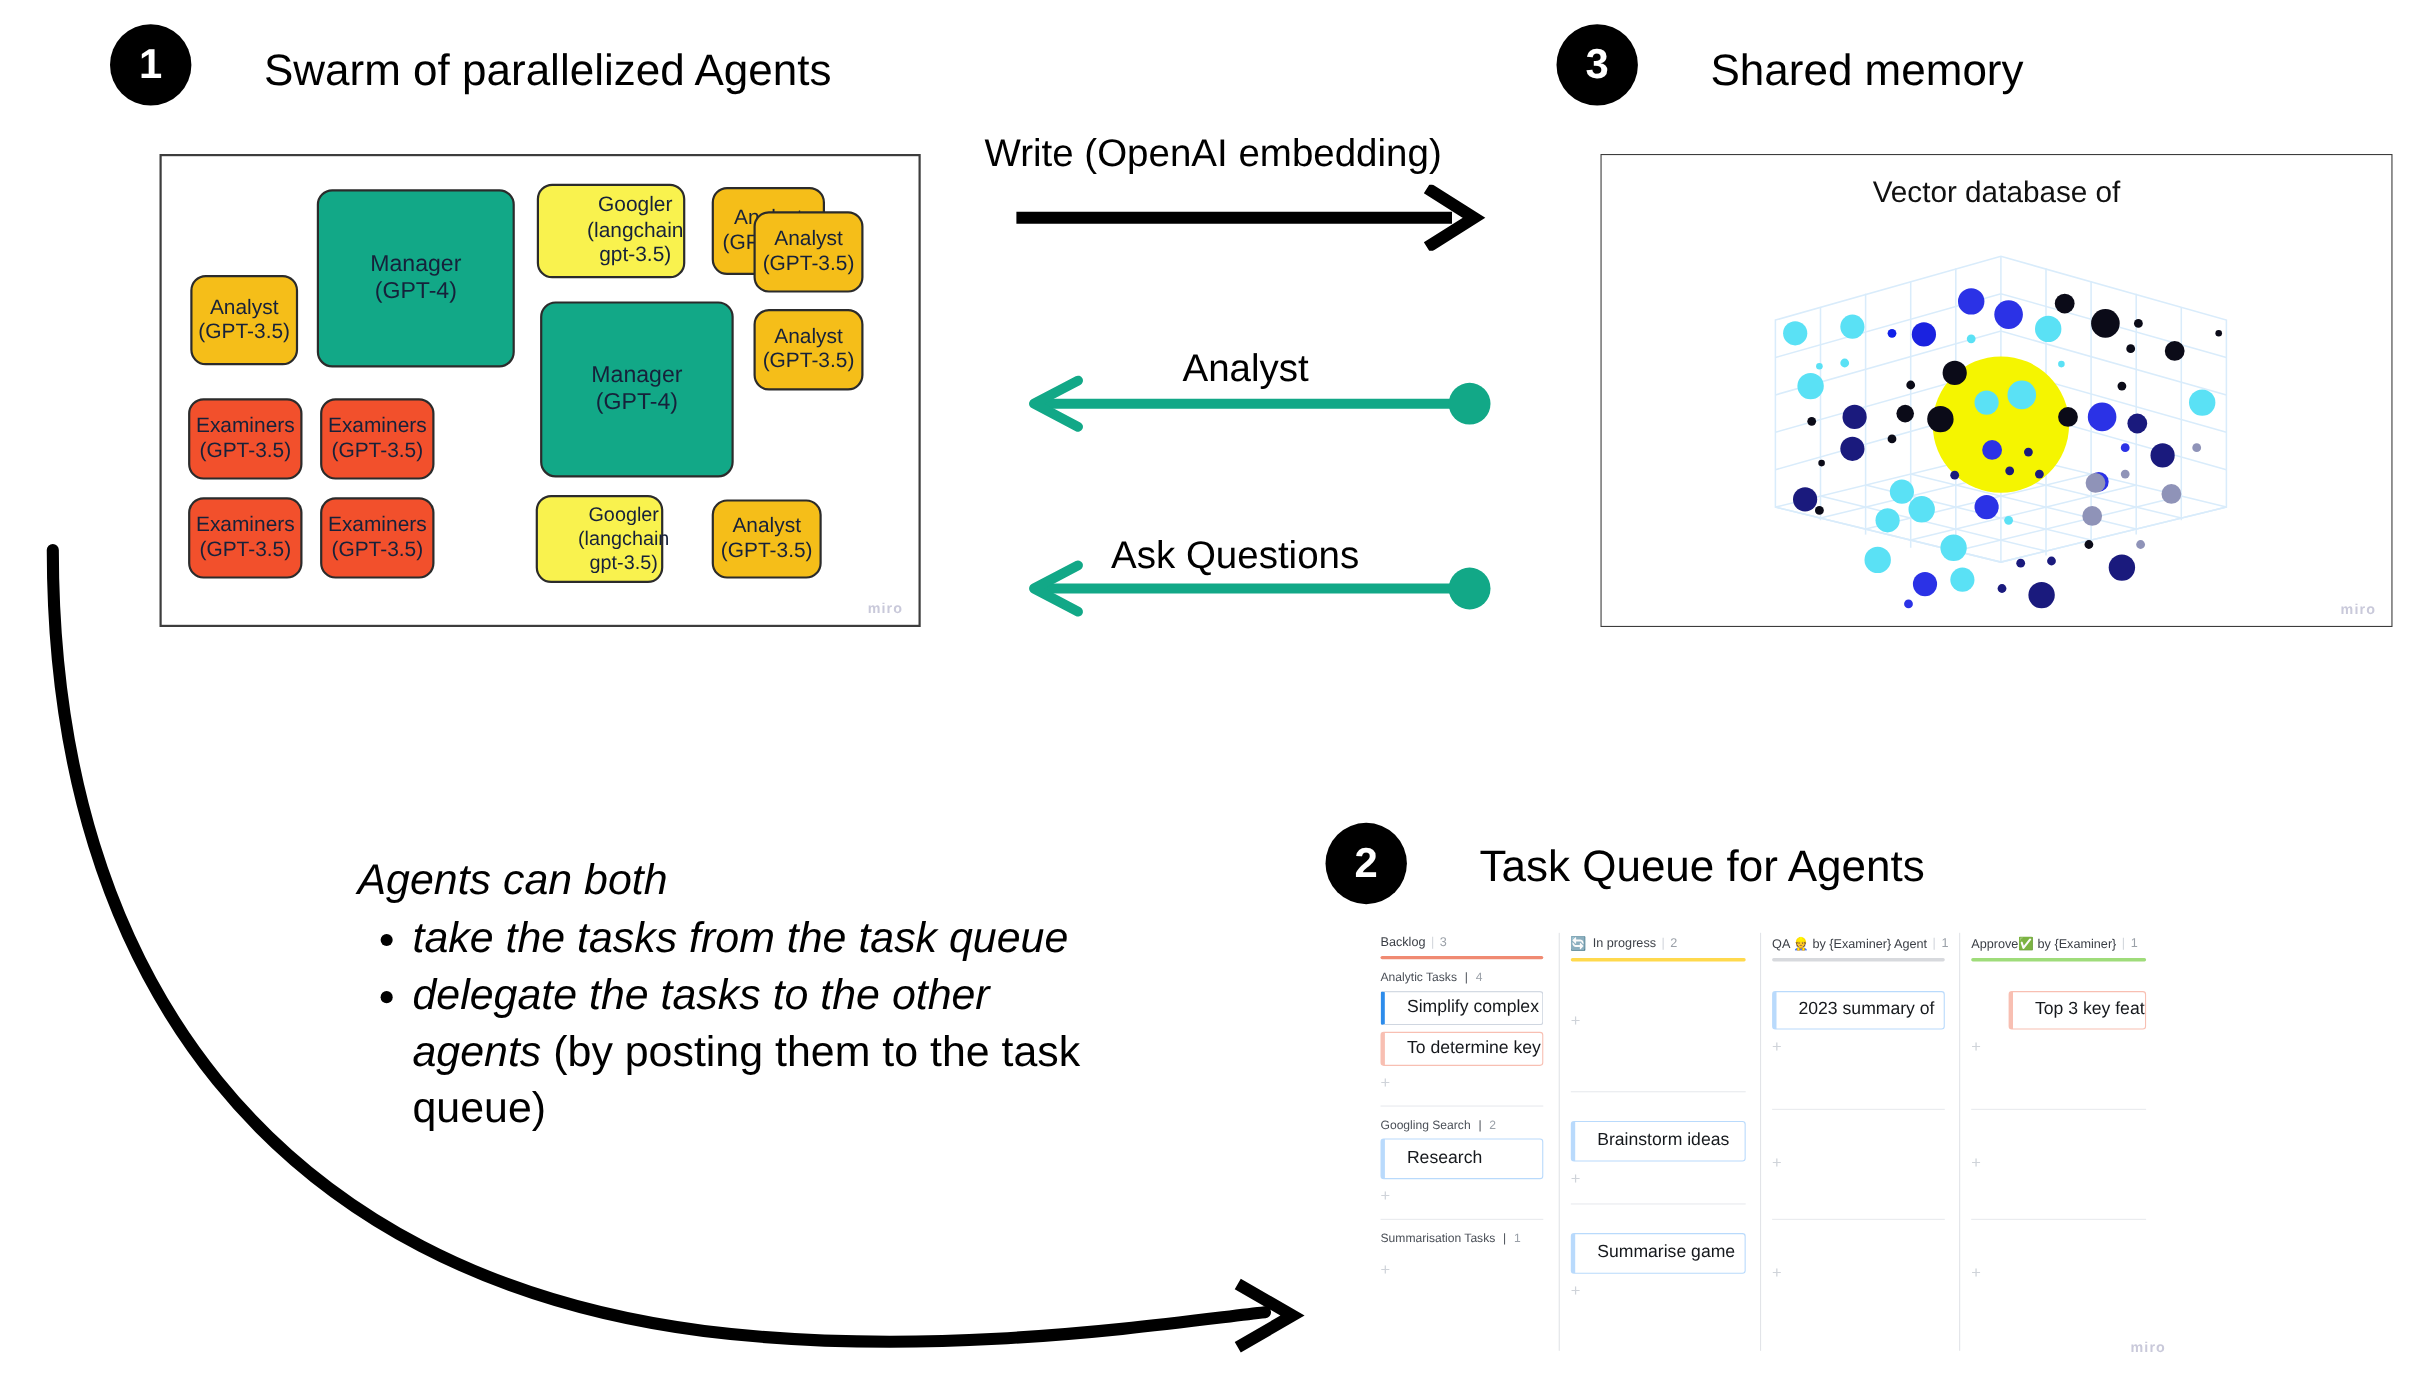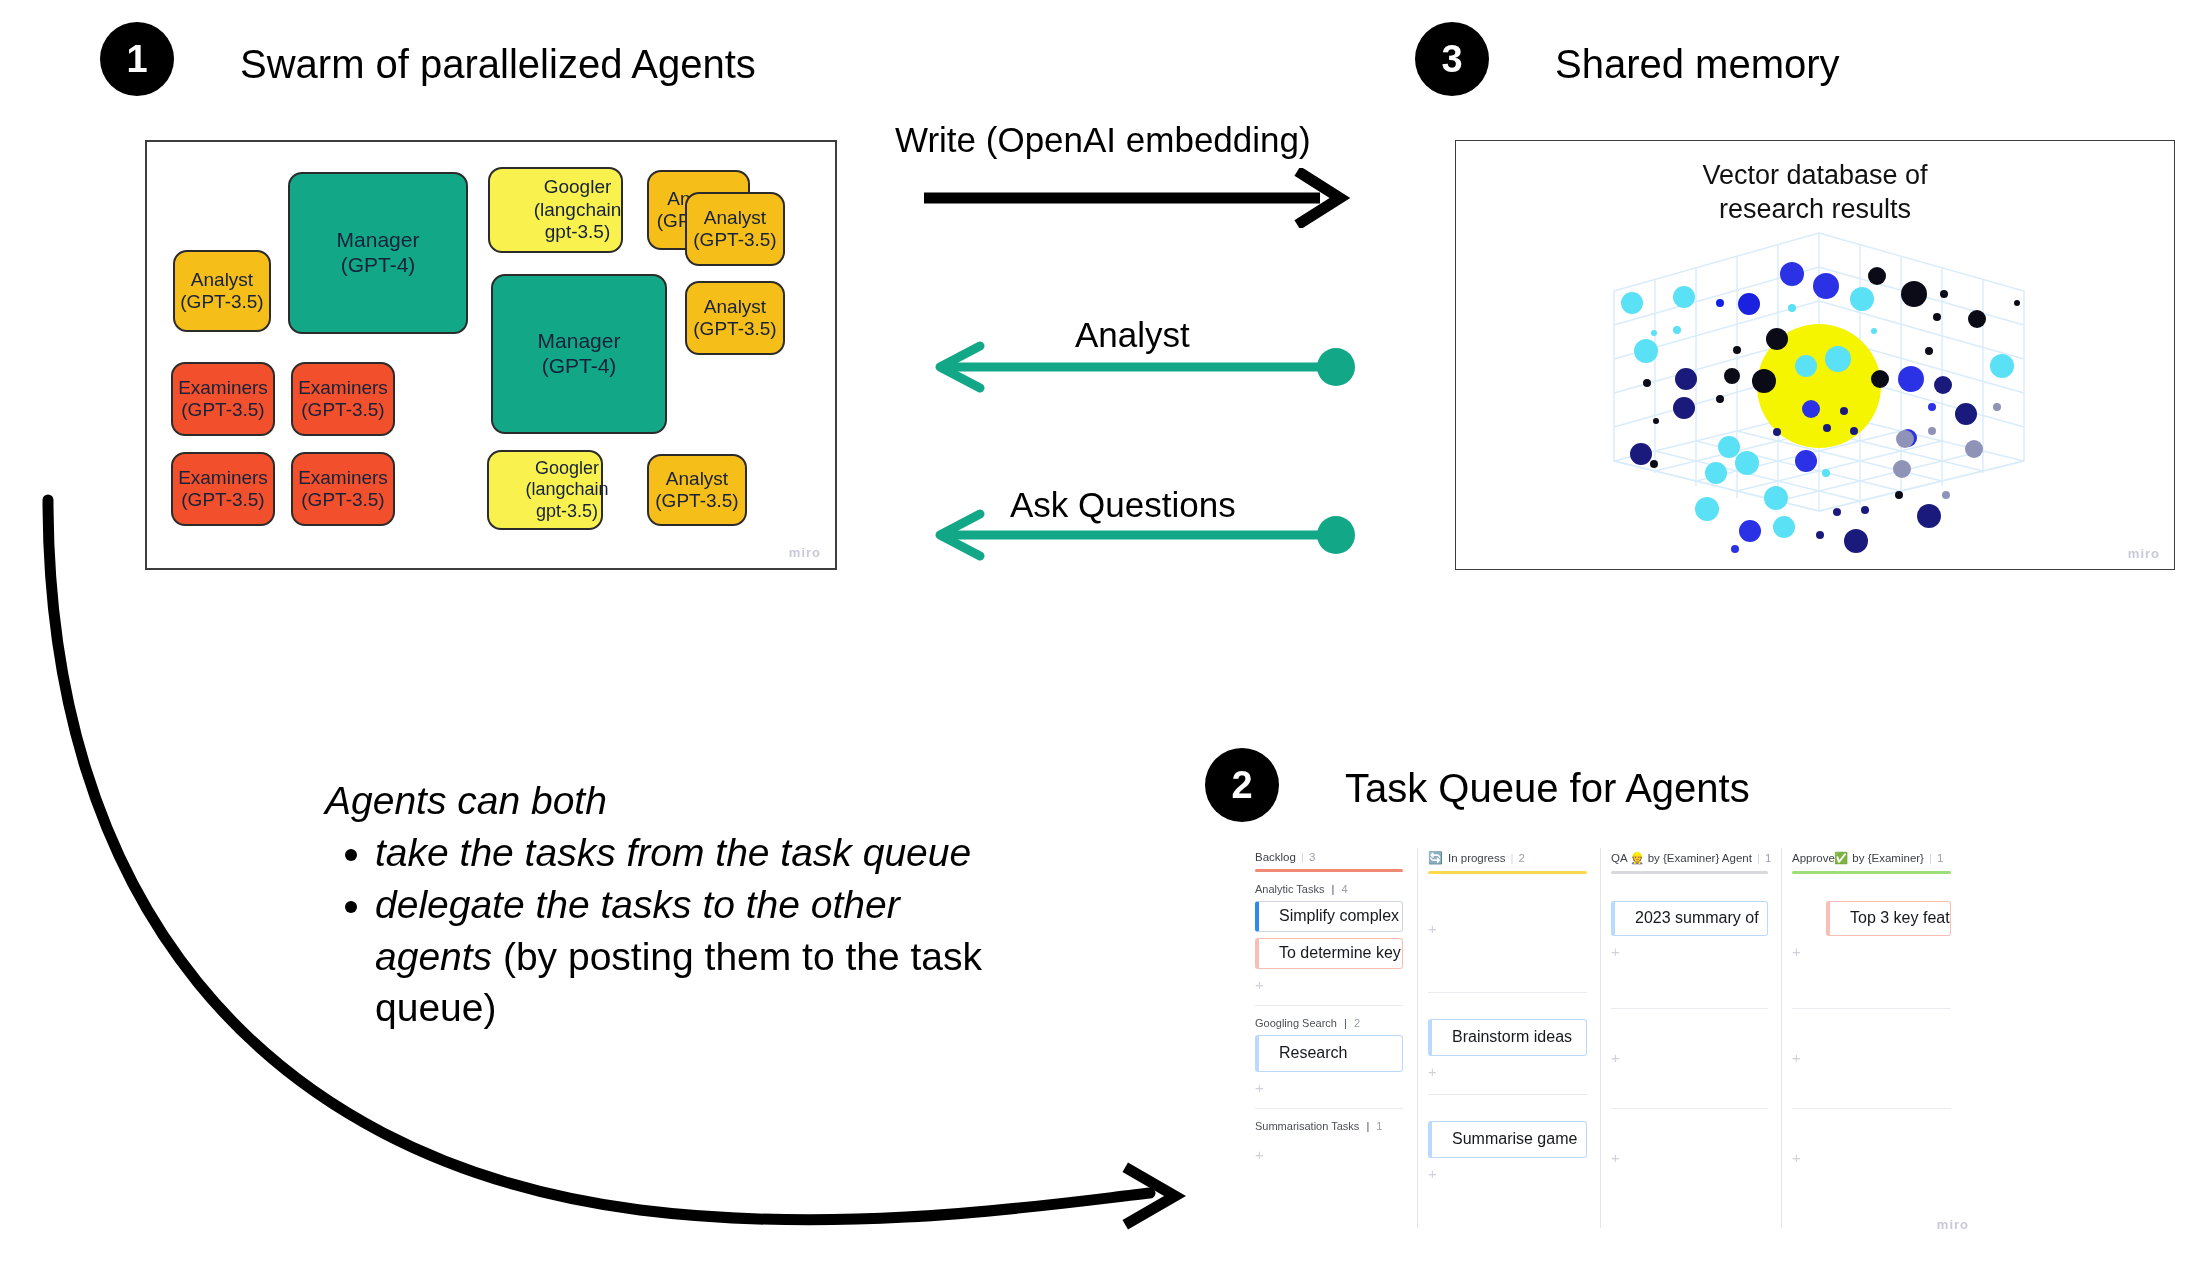--- a/index.html
+++ b/index.html
@@ -169,21 +169,20 @@
 <div class="abs" style="left:1415px;top:22px;">
   <div class="badge">
       <span>3</span>
     </div>
 </div>
 <div class="abs sec-title" style="left:1555px;top:42px;">Shared memory</div>
 
 <div class="abs panel" style="left:1455px;top:140px;width:720px;height:430px;border-width:1.5px;">
   <div style="padding-top:18px;">
     <div class="vdb-title">Vector database of</div>
-    <div class="vdb-title">research results</div>
   </div>
 
   <svg class="abs" style="left:118px;top:70px;" width="490" height="350">
     <g stroke="#d9ecfb" stroke-width="1.4" fill="none">
 
       <path d="M40,80 L245,22 L450,80 L450,250 L245,300 L40,250 Z"></path>
       <path d="M245,22 L245,300"></path>
       <path d="M40,80 L450,80" opacity="0"></path>
       <path d="M81,68 L81,262"></path>
         <path d="M122,56 L122,275"></path>

